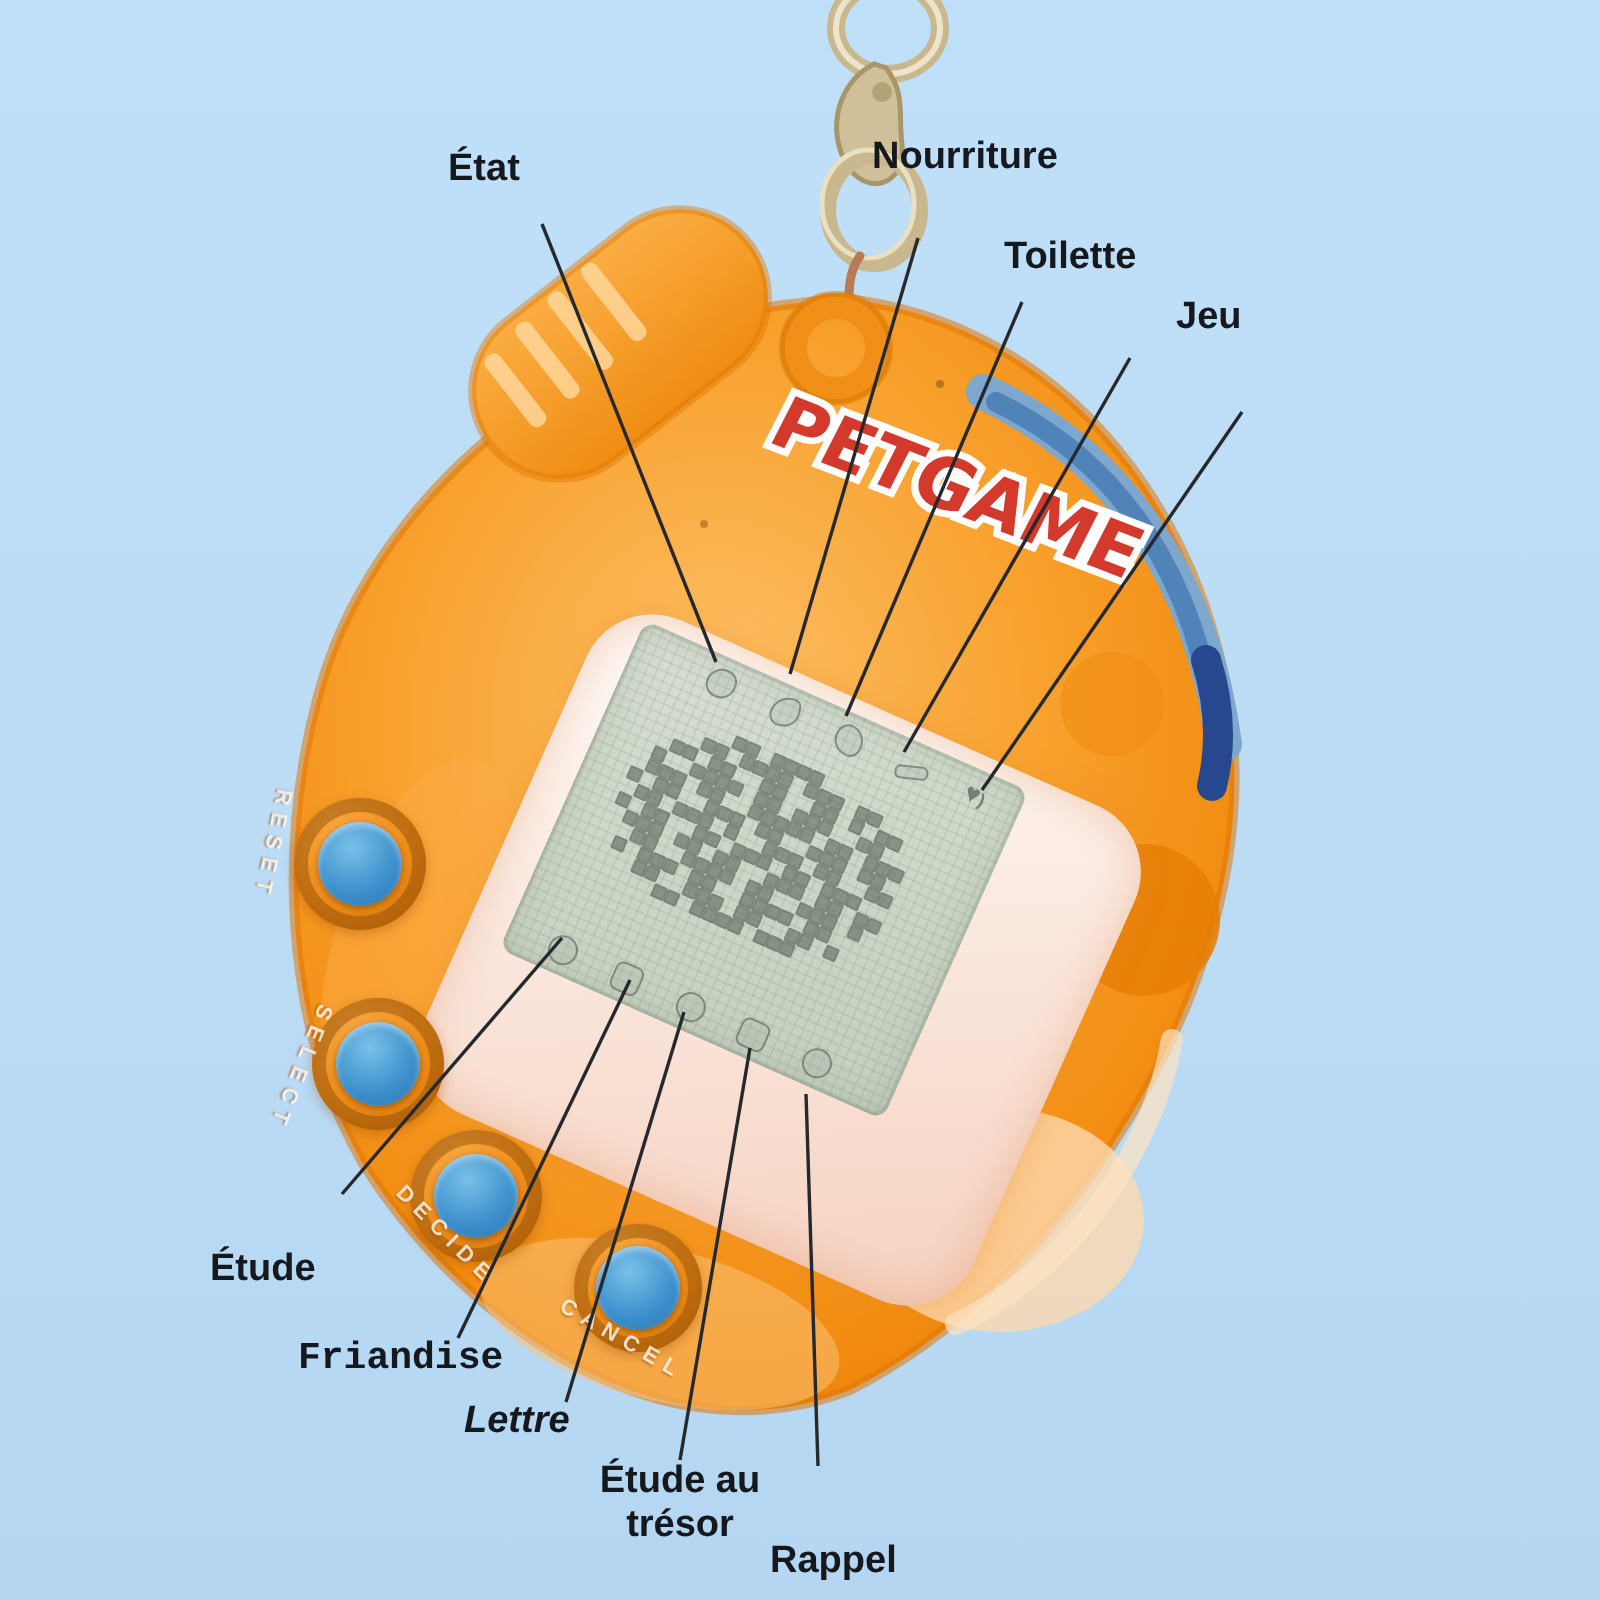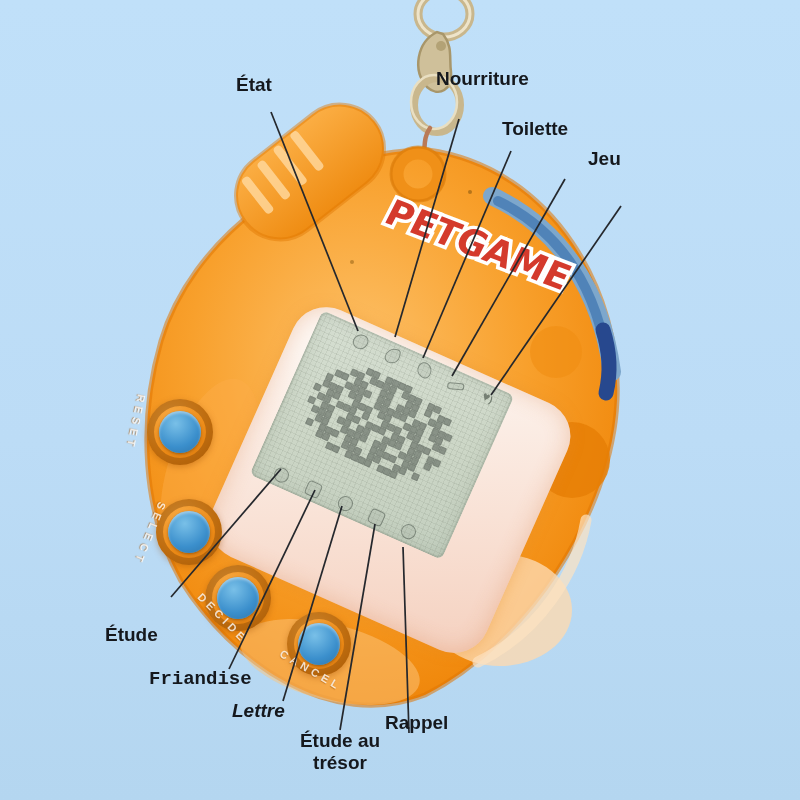--- a/index.html
+++ b/index.html
@@ -494,24 +494,24 @@
       <line x1="565" y1="179" x2="452" y2="376"></line>
       <line x1="621" y1="206" x2="491" y2="395"></line>
       <line x1="171" y1="597" x2="281" y2="469"></line>
       <line x1="229" y1="669" x2="315" y2="490"></line>
       <line x1="283" y1="701" x2="342" y2="506"></line>
       <line x1="340" y1="730" x2="375" y2="524"></line>
       <line x1="409" y1="733" x2="403" y2="547"></line>
     </g>
   </svg>
 
-  <div class="abs lbl" style="left:236px;top:74px;">État</div>
+  <div class="abs lbl" style="left:224px;top:74px;">État</div>
   <div class="abs lbl" style="left:436px;top:68px;">Nourriture</div>
   <div class="abs lbl" style="left:502px;top:118px;">Toilette</div>
   <div class="abs lbl" style="left:588px;top:148px;">Jeu</div>
   <div class="abs lbl" style="left:105px;top:598px;margin-top:26px;">Étude</div>
   <div class="abs lbl" style="left:149px;top:669px;font-family:Liberation Mono, monospace;">Friandise</div>
   <div class="abs lbl" style="left:232px;top:700px;font-style:italic;">Lettre</div>
   <div class="abs lbl center prelines" style="left:285px;top:730px;width:110px;">Étude au
 trésor</div>
-  <div class="abs lbl" style="left:385px;top:712px;">Rappel</div>
+  <div class="abs lbl" style="left:385px;top:770px;">Rappel</div>
 
 </div>
 
 </body></html>

